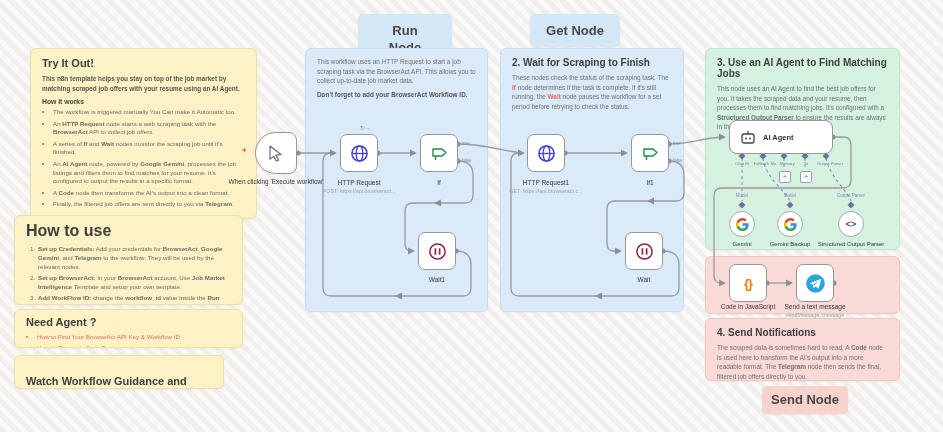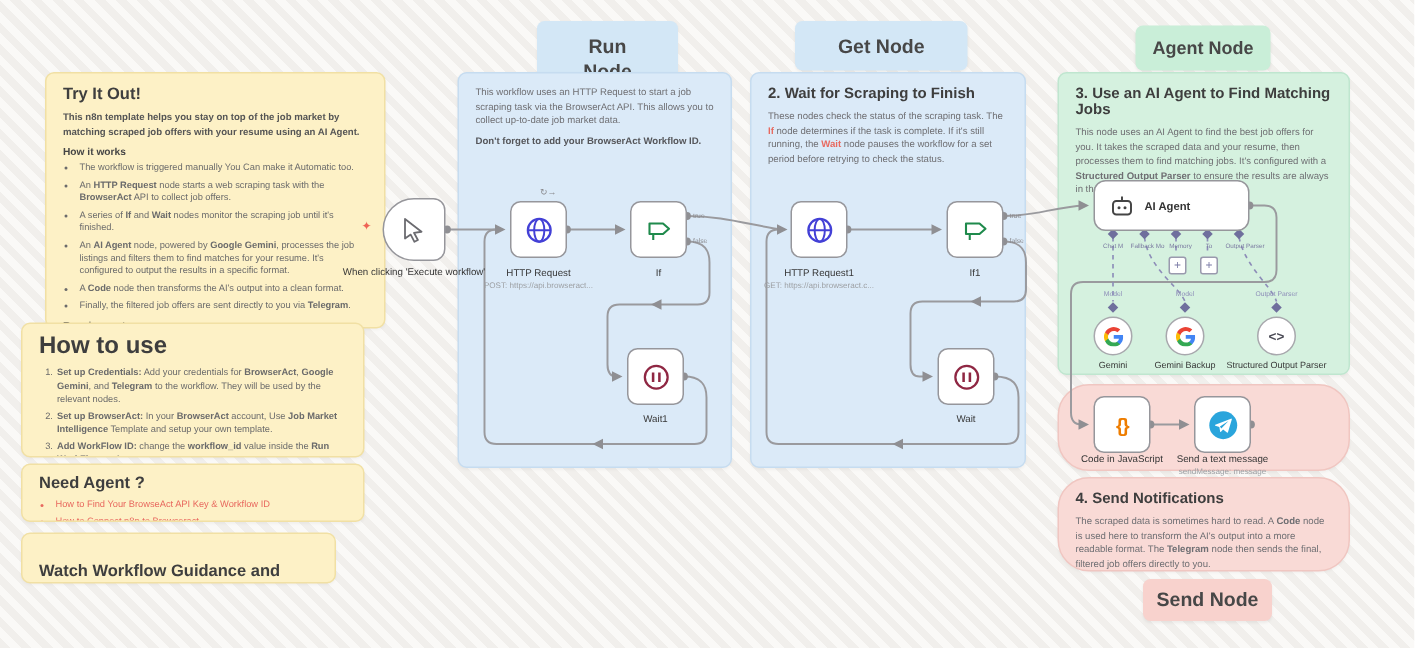--- a/index.html
+++ b/index.html
@@ -3,21 +3,21 @@
 <meta charset="utf-8">
 <style>
   html,body{margin:0;padding:0;}
   body{width:943px;height:432px;overflow:hidden;font-family:"Liberation Sans",sans-serif;position:relative;background:#fff;}
   .canvas{position:absolute;inset:0;background:repeating-linear-gradient(45deg,#f1efec 0 5px,#faf9f7 5px 10px);}
   
   .note{position:absolute;border-radius:6px;border:1px solid rgba(0,0,0,.07);padding:8px 11px;box-sizing:border-box;overflow:hidden;z-index:1;box-shadow:0 1px 2px rgba(0,0,0,.04);}
   .yellow{background:#fdf1c6;border-color:#f1e0a4;}
   .blue{background:#dbeBF8;background:#dbeaf8;border-color:#c6dcf0;}
   .green{background:#d5f1df;border-color:#bfe6cf;}
-  .pink{background:#f9dad6;border-color:#f0c6c1;border-radius:21px;}
+  .pink{background:#f9dad6;border-color:#f0c6c1;}
   .tnote{position:absolute;border-radius:5px;z-index:0;text-align:center;font-weight:bold;color:#474747;box-shadow:0 1px 2px rgba(0,0,0,.06);}
   .note h3{margin:0 0 5px;font-size:10px;color:#3e3e3e;}
   .note .big{font-size:11px;}
   .note .bigger{font-size:16px;}
   .note .intro{margin:0 0 4px;font-size:6.4px;line-height:1.5;color:#555;font-weight:bold;}
   .note h4{margin:5px 0 3px;font-size:6.8px;color:#454545;}
   .note p{margin:0 0 4px;font-size:6.4px;line-height:1.5;color:#6f6f73;}
   .note .foot{font-weight:bold;color:#55565a;}
   .note ul,.note ol{margin:0;padding-left:11px;font-size:6.2px;line-height:1.42;color:#6b6b6b;}
   .note li{margin-bottom:2.5px;}
@@ -43,22 +43,21 @@
   .badge{position:absolute;font-size:6px;color:#8a8a8e;z-index:4;}
   .spark{position:absolute;font-size:8px;color:#ef6456;z-index:4;}
 </style>
 </head>
 <body>
 
 <div class="canvas">
 
   <div class="tnote blue" style="left:358px;top:14px;width:94px;height:34px;overflow:hidden;font-size:13px;line-height:17px;padding-top:8px;white-space:pre-line;background:#d3e7f6;">Run
 Node</div>
-  <div class="tnote blue" style="left:530px;top:14px;width:115px;height:33px;font-size:13px;line-height:33px;background:#d3e7f6;">Get Node</div>
-  <div class="tnote green" style="left:757px;top:17px;width:90px;height:30px;font-size:12px;line-height:30px;background:#c9eed8;">Agent Node</div>
+  <div class="tnote blue" style="left:530px;top:14px;width:90px;height:33px;font-size:13px;line-height:33px;background:#d3e7f6;">Get Node</div>
   <div class="tnote pink" style="left:762px;top:386px;width:86px;height:28px;font-size:13px;line-height:28px;background:#f8d2cd;">Send Node</div>
 
   <div class="note yellow" style="left:14px;top:48px;width:227px;height:171px;margin-left:16px;">
     <h3 class="big">Try It Out!</h3>
     <p class="intro">This n8n template helps you stay on top of the job market by matching scraped job offers with your resume using an AI Agent.</p>
     <h4>How it works</h4>
     <ul>
       <li>The workflow is triggered manually You Can make it Automatic too.</li>
       <li>An <b>HTTP Request</b> node starts a web scraping task with the <b>BrowserAct</b> API to collect job offers.</li>
       <li>A series of <b>If</b> and <b>Wait</b> nodes monitor the scraping job until it's finished.</li>

